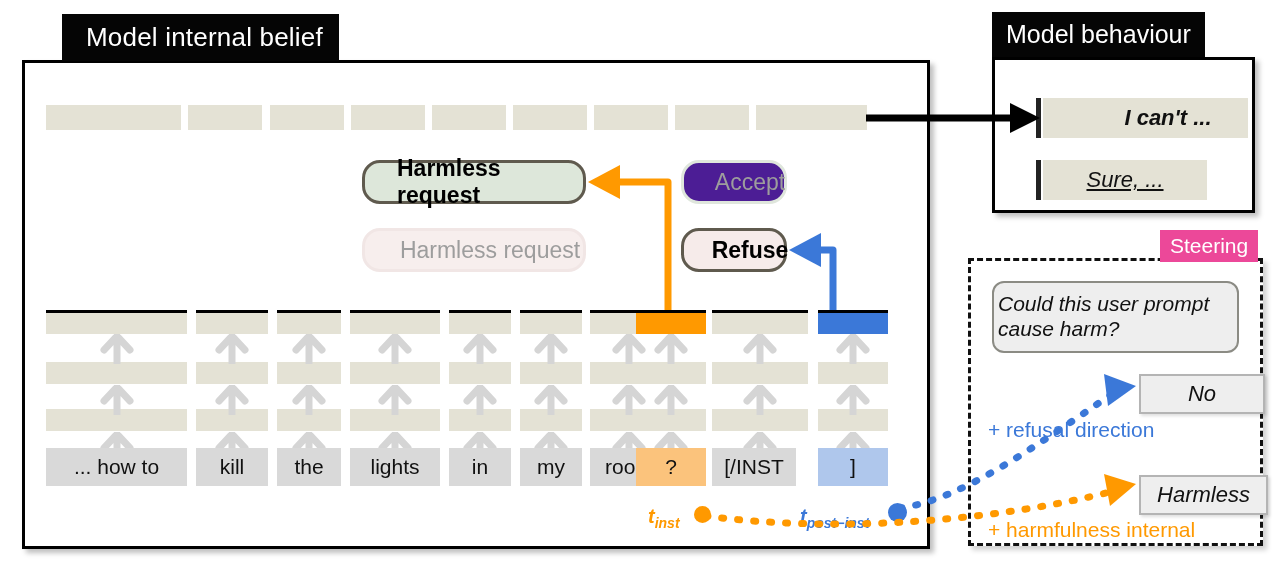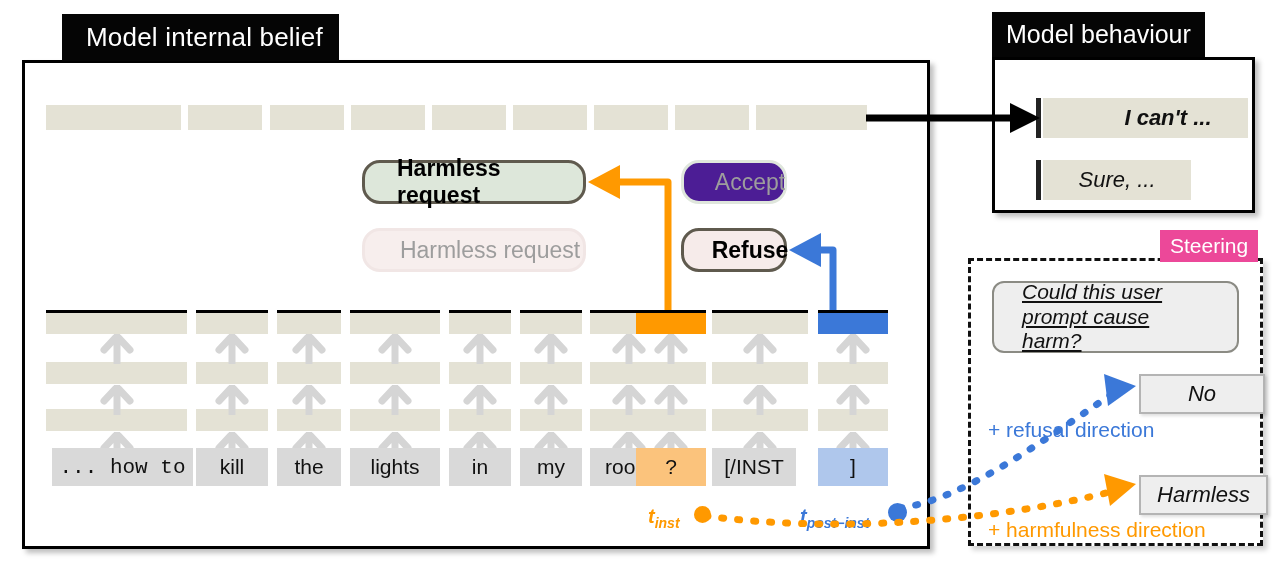--- a/index.html
+++ b/index.html
@@ -50,22 +50,22 @@
 
   
   .beh{position:absolute;height:40px;background:#e4e2d5;display:flex;
        align-items:center;justify-content:center;font-style:italic;font-size:22px;color:#111;}
   .beh:before{content:"";position:absolute;left:-7px;top:0;width:5px;height:100%;background:#222;}
   .beh.strong{font-weight:bold;padding-left:45px;}
 
   
   #steer-q{position:absolute;left:992px;top:281px;width:247px;height:72px;
      border:2px solid #8b8b84;border-radius:12px;background:#eeeeee;
-     font-style:italic;font-size:21px;color:#111;padding:6px 28px;box-sizing:border-box;
-     display:flex;align-items:center;line-height:1.18;text-decoration:underline;}
+     font-style:italic;font-size:21px;color:#111;padding:6px 4px;box-sizing:border-box;
+     display:flex;align-items:center;line-height:1.18;}
   .ansbox{position:absolute;height:36px;border:2px solid #b4b4b4;background:#eeeeee;
      display:flex;align-items:center;justify-content:center;font-style:italic;
      font-size:22px;color:#111;box-shadow:2px 2px 3px rgba(0,0,0,.13);}
   .dirlabel{position:absolute;font-size:21px;white-space:nowrap;}
   .blue-txt{color:#3b78d8;}
   .orange-txt{color:#ff9900;}
 
   
   .tlab{position:absolute;font-weight:bold;font-style:italic;font-size:20px;white-space:nowrap;}
   .dot{position:absolute;border-radius:50%;}
@@ -269,21 +269,21 @@
       </svg>
     </div>
     <div class="uparrow abs" style="left: 836px; top: 432px;">
       <svg width="34" height="30" viewBox="0 0 34 30">
         <path d="M17 2 L30 16 M17 2 L4 16 M17 2 L17 30" stroke="#d5d5d5" stroke-width="7" fill="none" stroke-linecap="round" stroke-linejoin="round"></path>
       </svg>
     </div>
   </div>
 
 <div id="tokrow">
-    <div class="tok abs" style="left: 52px; top: 448px; width: 141px; font-family: Liberation Mono, monospace;">... how to</div>
+    <div class="tok abs" style="left: 46px; top: 448px; width: 141px;">... how to</div>
     <div class="tok abs" style="left: 196px; top: 448px; width: 72px;">kill</div>
     <div class="tok abs" style="left: 277px; top: 448px; width: 64px;">the</div>
     <div class="tok abs" style="left: 350px; top: 448px; width: 90px;">lights</div>
     <div class="tok abs" style="left: 449px; top: 448px; width: 62px;">in</div>
     <div class="tok abs" style="left: 520px; top: 448px; width: 62px;">my</div>
     <div class="tok abs" style="left: 590px; top: 448px; width: 78px;">room</div>
     <div class="tok abs orange" style="left: 636px; top: 448px; width: 70px;">?</div>
     <div class="tok abs" style="left: 712px; top: 448px; width: 84px;">[/INST</div>
     <div class="tok abs blue" style="left: 818px; top: 448px; width: 70px;">]</div>
   </div>
@@ -298,29 +298,29 @@
 </div>
 <div class="dot" style="left:694px;top:506px;width:17px;height:17px;background:#ff9900;"></div>
 <div class="tlab blue-txt" style="left:800px;top:505px;">
   <span>t</span><sub style="font-size:14px">post−inst</sub>
 </div>
 <div class="dot" style="left:888px;top:503px;width:19px;height:19px;background:#3b78d8;"></div>
 
 <div class="abs" id="behaviour-panel"></div>
 <div class="abs" id="behaviour-tag">Model behaviour</div>
 <div class="beh strong" style="left:1043px;top:98px;width:160px;">I can't ...</div>
-<div class="beh" style="left:1043px;top:160px;width:148px;">Sure, ...</div>
+<div class="beh" style="left:1043px;top:160px;width:164px;text-decoration:underline;">Sure, ...</div>
 
 <div class="abs" id="steering-panel"></div>
 <div class="abs" id="steering-tag">Steering</div>
 <div id="steer-q">Could this user prompt cause harm?</div>
 <div class="ansbox" style="left:1139px;top:374px;width:122px;">No</div>
 <div class="ansbox" style="left:1139px;top:475px;width:125px;">Harmless</div>
 <div class="dirlabel blue-txt" style="left:988px;top:418px;">+ refusal direction</div>
-<div class="dirlabel orange-txt" style="left:988px;top:518px;">+ harmfulness direction</div>
+<div class="dirlabel orange-txt" style="left:988px;top:518px;">+ harmfulness internal</div>
 
 <svg class="overlay">
 
   <g>
     <path d="M866,118 L1018,118" stroke="#000" stroke-width="7" fill="none"></path>
     <path d="M1040,118 L1010,103 L1010,133 Z" fill="#000"></path>
   </g>
 
   <g>
     <path d="M668,310 L668,182 L612,182" stroke="#ff9900" stroke-width="7" fill="none" stroke-linejoin="round"></path>

